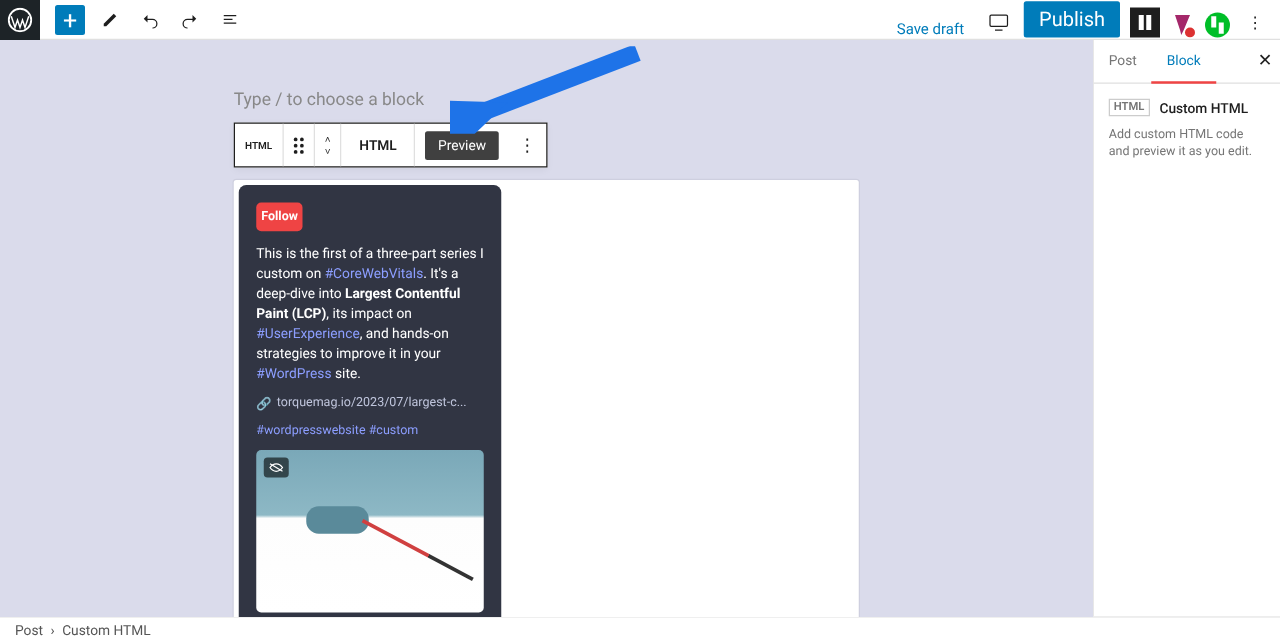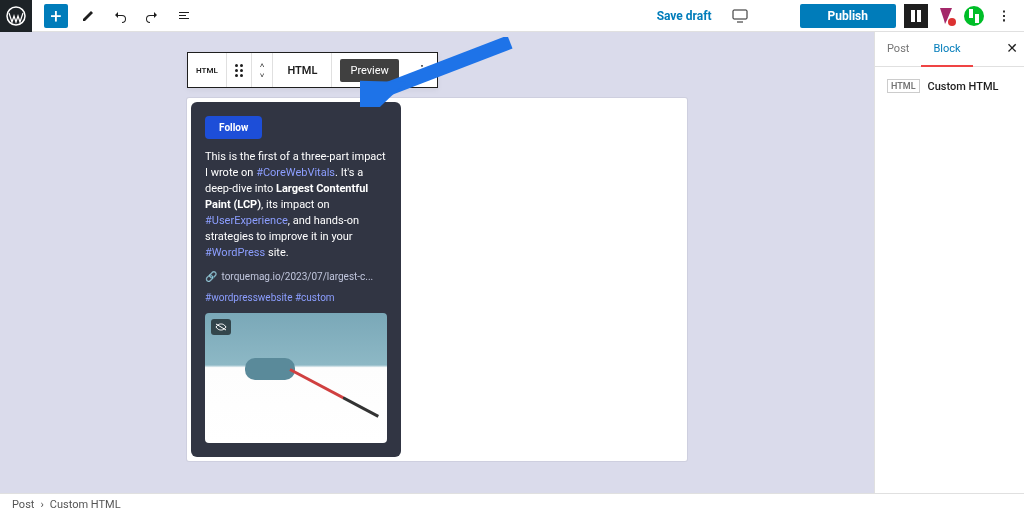--- a/index.html
+++ b/index.html
@@ -4,24 +4,24 @@
   <style>
     * { margin: 0; padding: 0; box-sizing: border-box; }
     body { font-family: -apple-system, BlinkMacSystemFont, "Segoe UI", Roboto, sans-serif; font-size: 13px; color: #1e1e1e; background: #fff; }
     
     
     .topbar { height: 32px; display: flex; align-items: center; border-bottom: 1px solid #e0e0e0; position: relative; }
     .wp-logo { width: 32px; height: 32px; background: #1d2327; display: flex; align-items: center; justify-content: center; }
     .wp-logo svg { width: 20px; height: 20px; }
     .add-block { width: 24px; height: 24px; background: #007cba; color: #fff; margin-left: 12px; display: flex; align-items: center; justify-content: center; border-radius: 2px; cursor: pointer; font-size: 20px; line-height: 1; }
     .tool-icon { width: 24px; height: 24px; margin-left: 8px; display: flex; align-items: center; justify-content: center; cursor: pointer; color: #1e1e1e; }
-    .topbar-right { position: absolute; right: 8px; display: flex; align-items: center; gap: 8px; font-weight: bold; }
+    .topbar-right { position: absolute; right: 8px; display: flex; align-items: flex-end; gap: 8px; }
     .save-draft { color: #007cba; font-size: 12px; cursor: pointer; padding: 0 8px; }
     .preview-icon, .settings-icon { width: 24px; height: 24px; display: flex; align-items: center; justify-content: center; cursor: pointer; }
-    .publish-btn { background: #007cba; color: #fff; padding: 5px 28px; border-radius: 2px; font-size: 12px; cursor: pointer; margin-left: 40px; }
+    .publish-btn { background: #007cba; color: #fff; padding: 5px 12px; border-radius: 2px; font-size: 16px; cursor: pointer; }
     .settings-toggle { background: #1e1e1e; color: #fff; width: 24px; height: 24px; display: flex; align-items: center; justify-content: center; cursor: pointer; }
     .yoast-icon { width: 20px; height: 20px; position: relative; cursor: pointer; }
     .jetpack-icon { width: 20px; height: 20px; background: #00be28; border-radius: 50%; cursor: pointer; position: relative; }
     .jetpack-icon::after { content: ''; position: absolute; left: 5px; top: 3px; width: 4px; height: 9px; background: #fff; }
     .jetpack-icon::before { content: ''; position: absolute; right: 5px; bottom: 3px; width: 4px; height: 9px; background: #fff; }
     .more-menu { width: 24px; height: 24px; display: flex; align-items: center; justify-content: center; cursor: pointer; }
 
     
     .main { display: flex; height: calc(100vh - 54px); }
     .editor { flex: 1; background: #dadbeb; overflow: auto; position: relative; padding: 20px 0 40px; }
@@ -53,21 +53,21 @@
     .kebab { cursor: pointer; font-size: 14px; }
 
     
     .card-wrap { background: #fff; margin: 10px 60px 0; padding: 4px; border-radius: 2px; box-shadow: 0 0 0 1px rgba(0,0,0,.05); }
     .mastodon-card { background: #313543; border-radius: 6px; padding: 14px; color: #fff; width: 210px; }
     .card-header { display: flex; gap: 8px; margin-bottom: 12px; }
     .avatar { width: 32px; height: 32px; border-radius: 4px; background: linear-gradient(#e8e8e8, #d0d0d0); display: flex; align-items: flex-end; justify-content: center; overflow: hidden; }
     .avatar::after { content: ''; width: 20px; height: 26px; background: #444; border-radius: 50% 50% 0 0; }
     .user-name { font-size: 11px; font-weight: 700; }
     .user-handle { font-size: 9px; color: #8899a6; }
-    .follow-btn { background: #1d4ed8; color: #fff; font-size: 10px; font-weight: 700; padding: 6px 14px; border-radius: 4px; display: inline-block; cursor: pointer; margin-bottom: 10px; }
+    .follow-btn { background: #ef4444; color: #fff; font-size: 10px; font-weight: 700; padding: 6px 4px; border-radius: 4px; display: inline-block; cursor: pointer; margin-bottom: 10px; }
     .card-body { font-size: 11px; line-height: 1.45; }
     .card-body b { font-weight: 700; }
     .hashtag { color: #8c9eff; }
     .card-link { display: flex; align-items: center; gap: 4px; font-size: 10px; color: #c0c6dd; margin: 10px 0; }
     .hashtags-line { font-size: 10px; color: #8c9eff; margin-bottom: 10px; }
     .card-image { position: relative; border-radius: 4px; overflow: hidden; height: 130px; background: linear-gradient(180deg, #7aa8b8 0%, #8db8c5 40%, #fdfdfd 42%, #fff 100%); }
     .alt-badge { position: absolute; left: 6px; top: 6px; background: rgba(0,0,0,.6); width: 20px; height: 16px; border-radius: 3px; display: flex; align-items: center; justify-content: center; }
     .paint-roller { position: absolute; left: 40px; top: 45px; width: 50px; height: 22px; background: #5a8a9a; border-radius: 10px; }
     .handle { position: absolute; left: 85px; top: 55px; width: 100px; height: 3px; background: linear-gradient(90deg, #d04040 0%, #d04040 60%, #333 60%, #333 100%); transform: rotate(28deg); transform-origin: left center; }
 
@@ -130,20 +130,21 @@
         </svg></div>
     <div class="jetpack-icon"></div>
     <div class="more-menu">⋮</div>
   </div>
 </div>
 
 <div class="main">
 
   <div class="editor">
     <div class="canvas-wrap">
+      <div class="placeholder-text">Type / to choose a block</div>
 
       <div class="block-toolbar">
         <div class="toolbar-cell">
             <span class="html-badge">HTML</span>
           </div>
         <div class="toolbar-cell">
           <div class="drag-dots">
               <span></span>
               <span></span>
               <span></span>
@@ -166,21 +167,21 @@
           </div>
         <div class="toolbar-cell">
             <span class="kebab">⋮</span>
           </div>
       </div>
 
       <div class="card-wrap">
         <div class="mastodon-card">
           <span class="follow-btn">Follow</span>
           <div class="card-body">
-            <span>This is the first of a three-part impact I wrote on </span><span class="hashtag">#CoreWebVitals</span><span>. It's a deep-dive into </span><b>Largest Contentful Paint (LCP)</b><span>, its impact on </span><span class="hashtag">#UserExperience</span><span>, and hands-on strategies to improve it in your </span><span class="hashtag">#WordPress</span><span> site.</span>
+            <span>This is the first of a three-part series I custom on </span><span class="hashtag">#CoreWebVitals</span><span>. It's a deep-dive into </span><b>Largest Contentful Paint (LCP)</b><span>, its impact on </span><span class="hashtag">#UserExperience</span><span>, and hands-on strategies to improve it in your </span><span class="hashtag">#WordPress</span><span> site.</span>
           </div>
           <div class="card-link">
             <span>🔗</span>
             <span>torquemag.io/2023/07/largest-c...</span>
           </div>
           <div class="hashtags-line">#wordpresswebsite #custom</div>
           <div class="card-image">
             <div class="alt-badge">
                 <svg width="12" height="8" viewBox="0 0 12 8">
                   <path d="M1 4c2-3 4-3 5-3s3 0 5 3c-2 3-4 3-5 3s-3 0-5-3z" stroke="#fff" fill="none"></path>
@@ -210,20 +211,21 @@
     <div class="sidebar-tabs">
       <div class="sidebar-tab">Post</div>
       <div class="sidebar-tab active">Block</div>
       <div class="close-sidebar">✕</div>
     </div>
     <div class="sidebar-content">
       <div class="block-type">
         <span class="block-type-icon">HTML</span>
         <span class="block-type-name">Custom HTML</span>
       </div>
+      <div class="block-desc">Add custom HTML code and preview it as you edit.</div>
     </div>
   </div>
 </div>
 
 <div class="breadcrumb">
   <span>Post</span>
   <span>›</span>
   <span>Custom HTML</span>
 </div>
 

